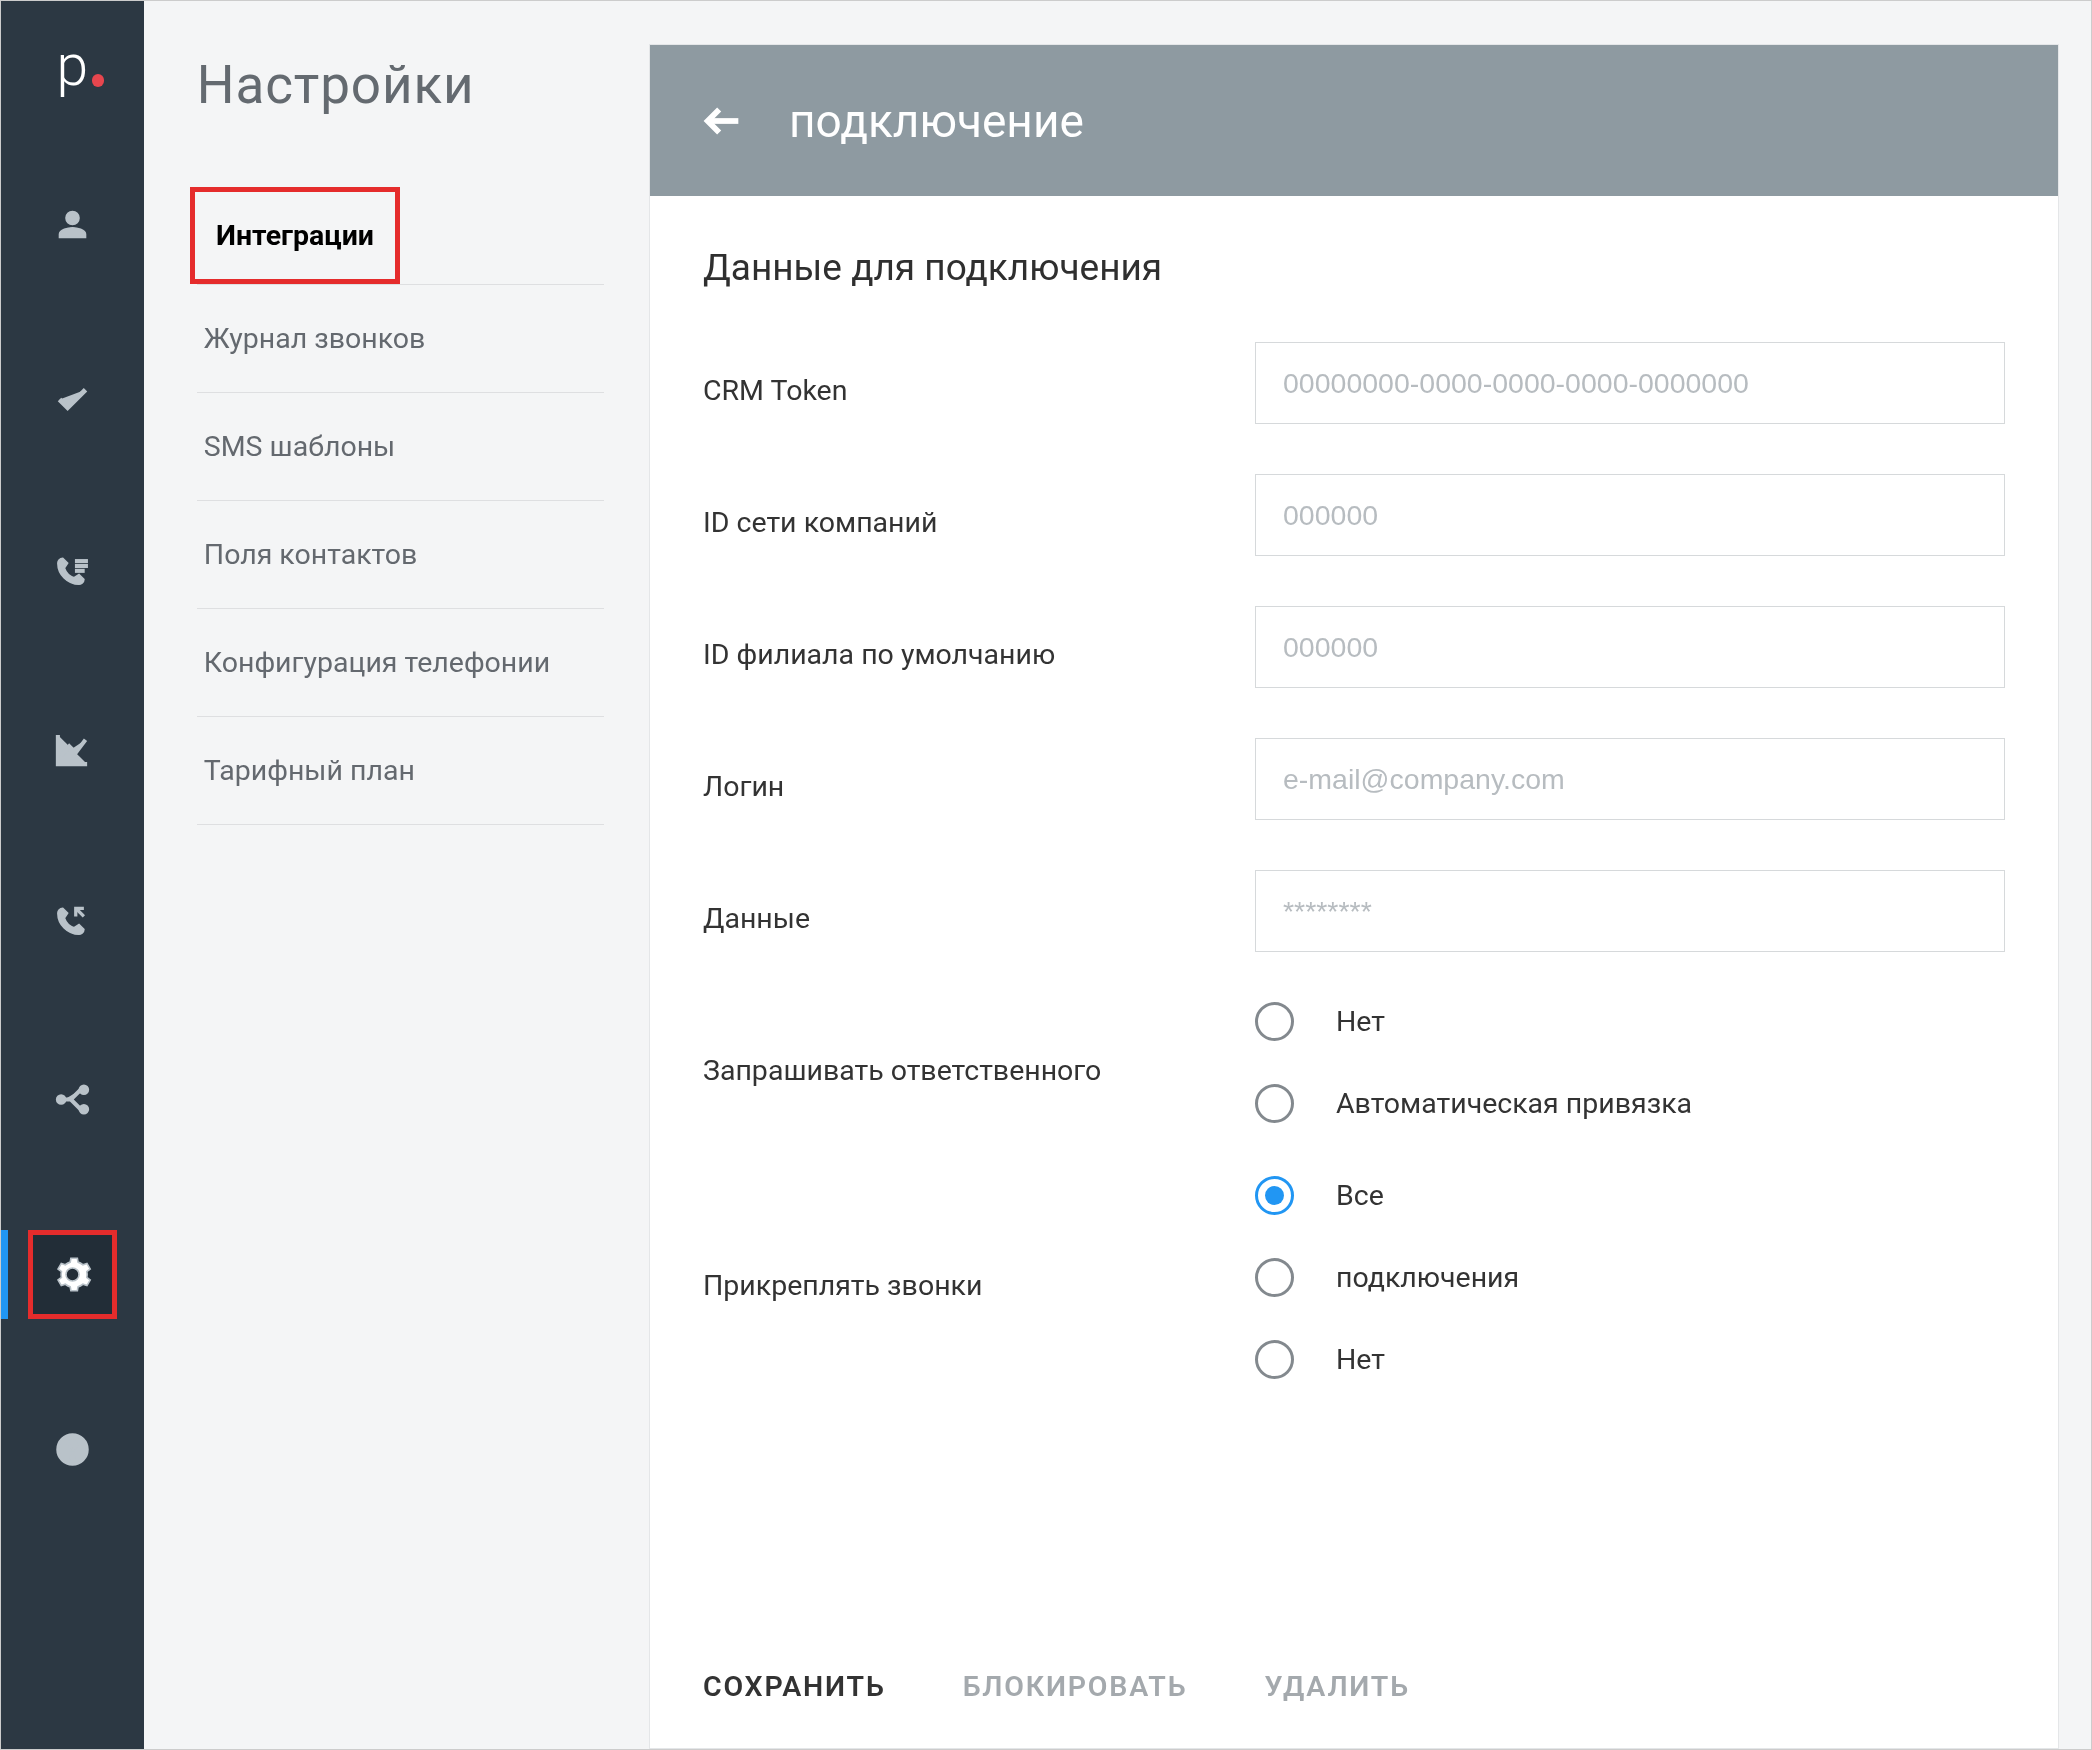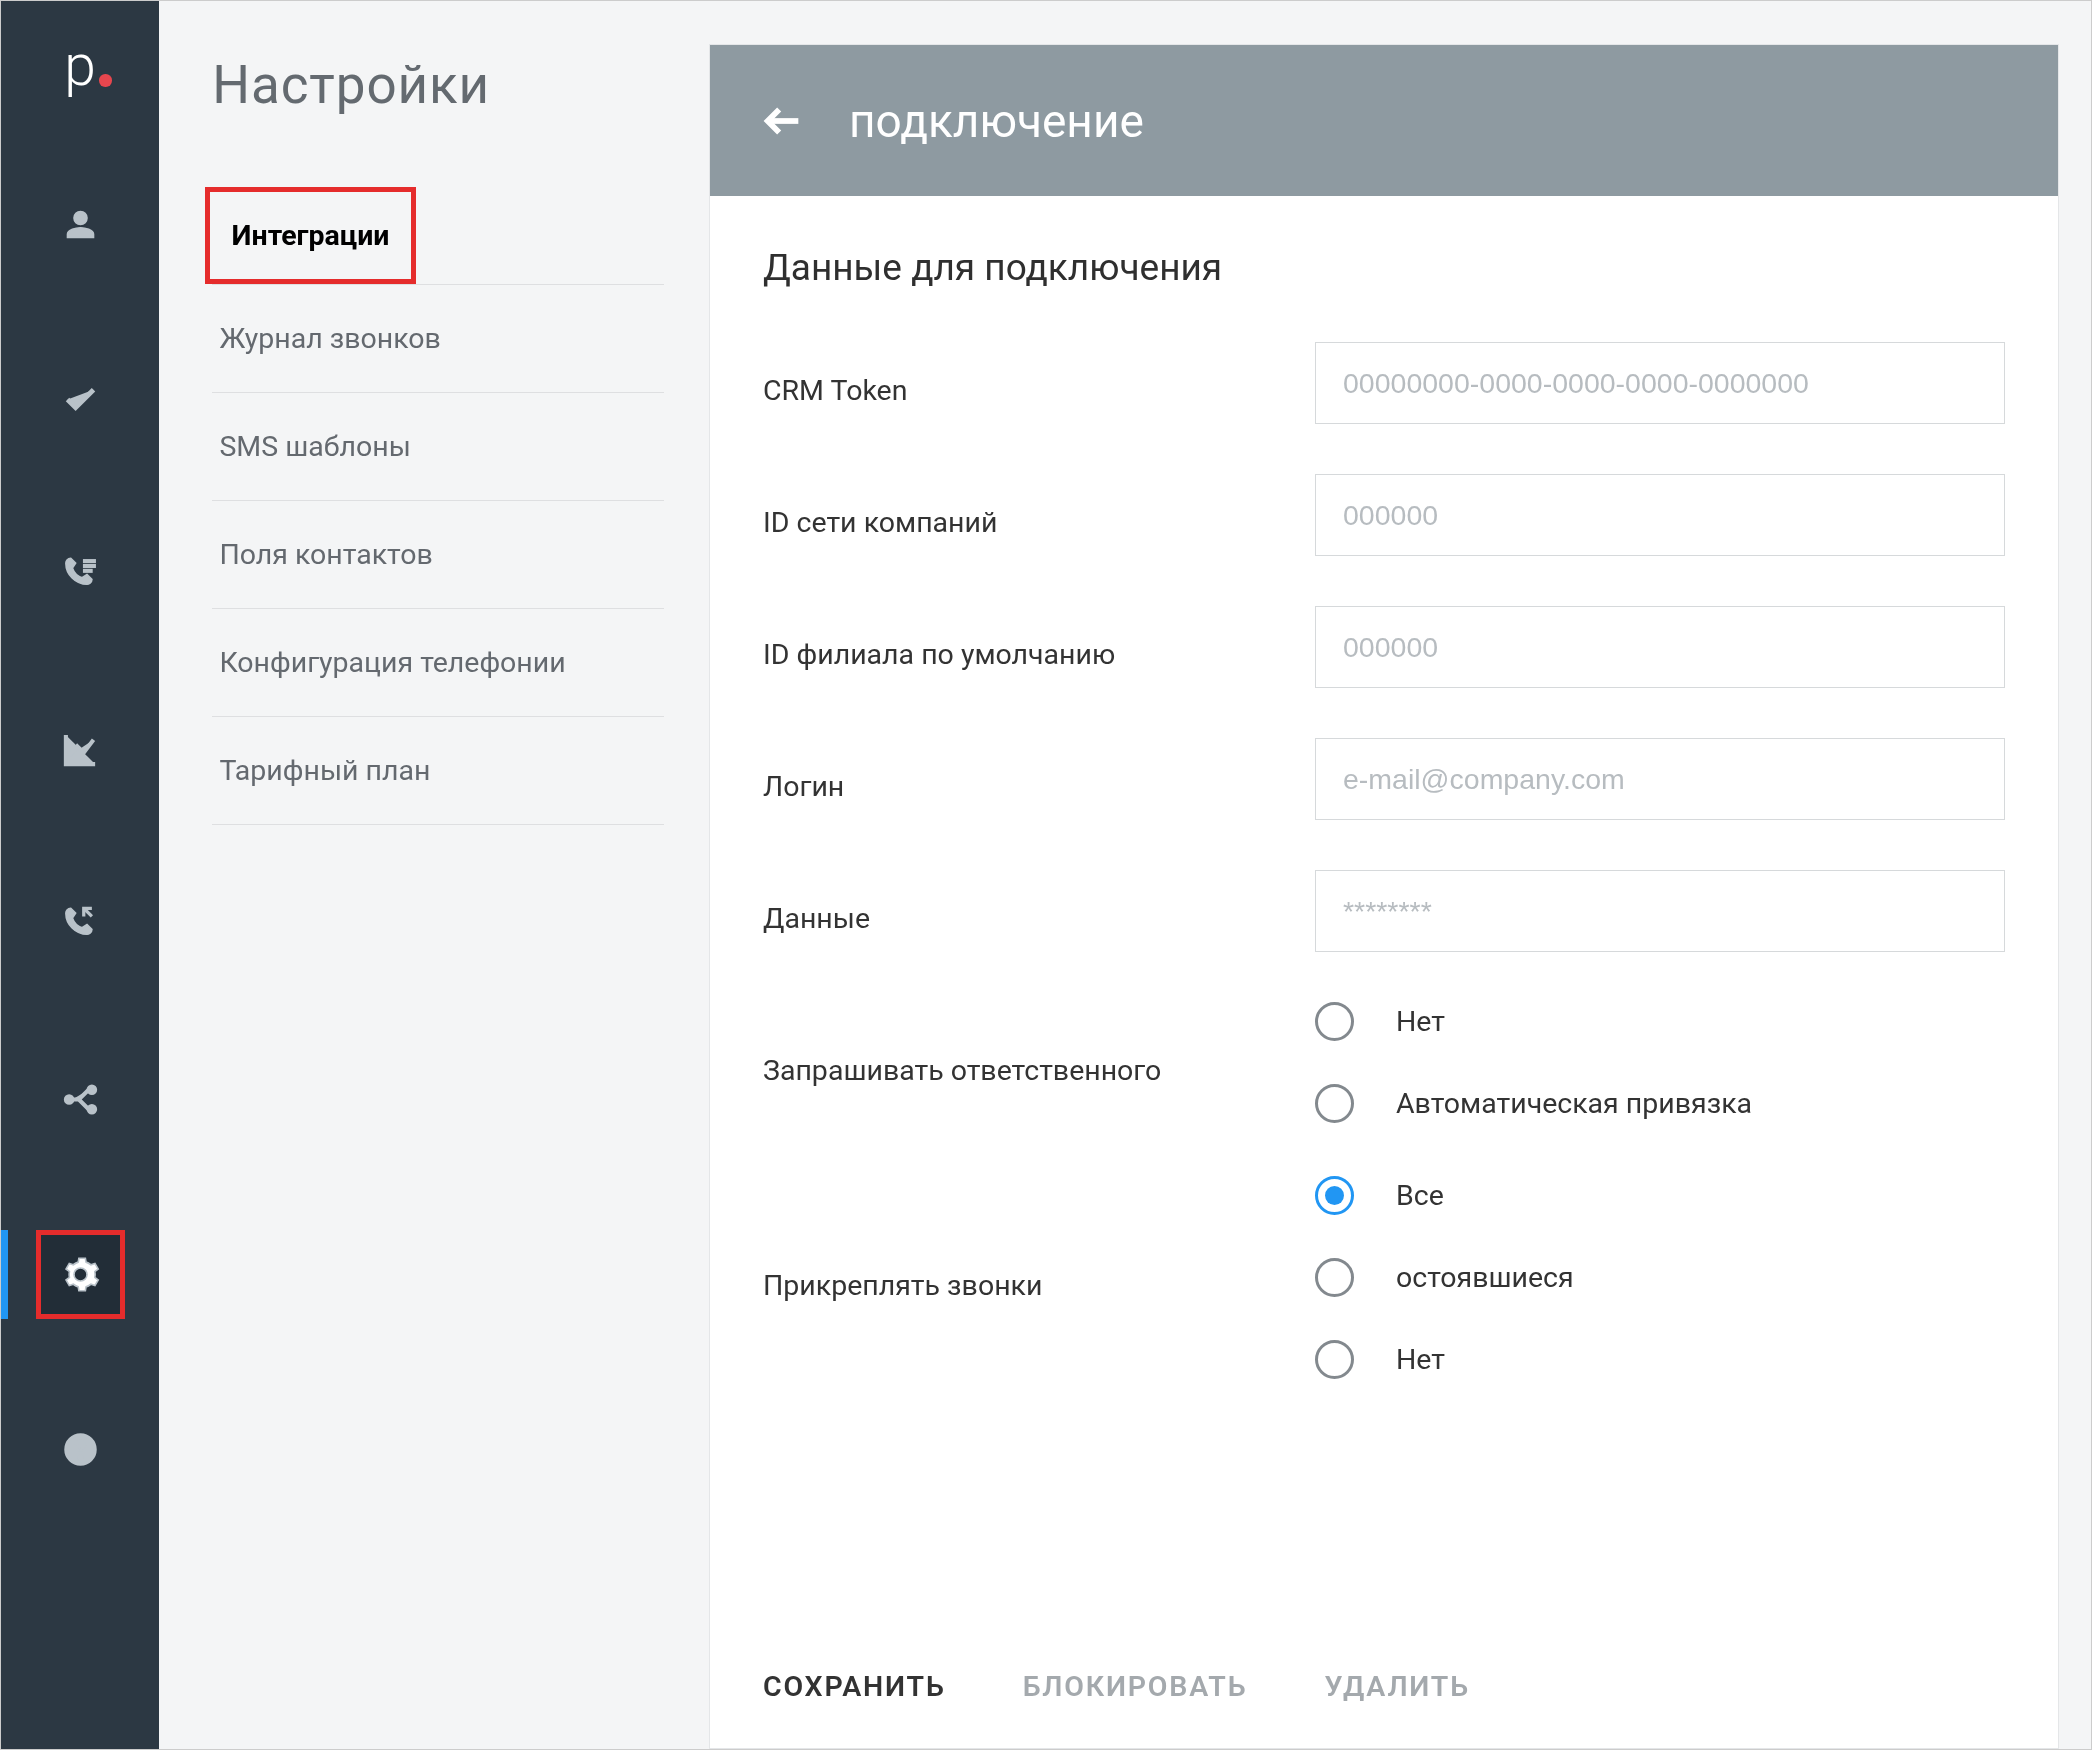--- a/index.html
+++ b/index.html
@@ -168,21 +168,21 @@
     width: 552px;
     font-size: 28.5px;
     color: #333;
     padding-top: 16px;
     line-height: 1.3;
   }
   .form-row .control {
     flex: 1;
   }
   .text-input {
-    width: 690px;
+    width: 750px;
     height: 82px;
     border: 1.8px solid #d6d9db;
     padding: 0 27px;
     font-size: 28.5px;
     color: #333;
     background: #fff;
   }
   .text-input::placeholder { color: #b7bcc0; }
 
   .radio-group { display: flex; flex-direction: column; gap: 43px; }
@@ -373,21 +373,21 @@
 
         <div class="form-row" style="margin-top:53px">
           <div class="label">Прикреплять звонки</div>
           <div class="control radio-group">
             <label class="radio checked">
               <span class="ring"></span>
               <span>Все</span>
             </label>
             <label class="radio">
               <span class="ring"></span>
-              <span>остоявшиеся</span>
+              <span>подключения</span>
             </label>
             <label class="radio">
               <span class="ring"></span>
               <span>Нет</span>
             </label>
           </div>
         </div>
       </div>
 
       <div class="panel-footer">

